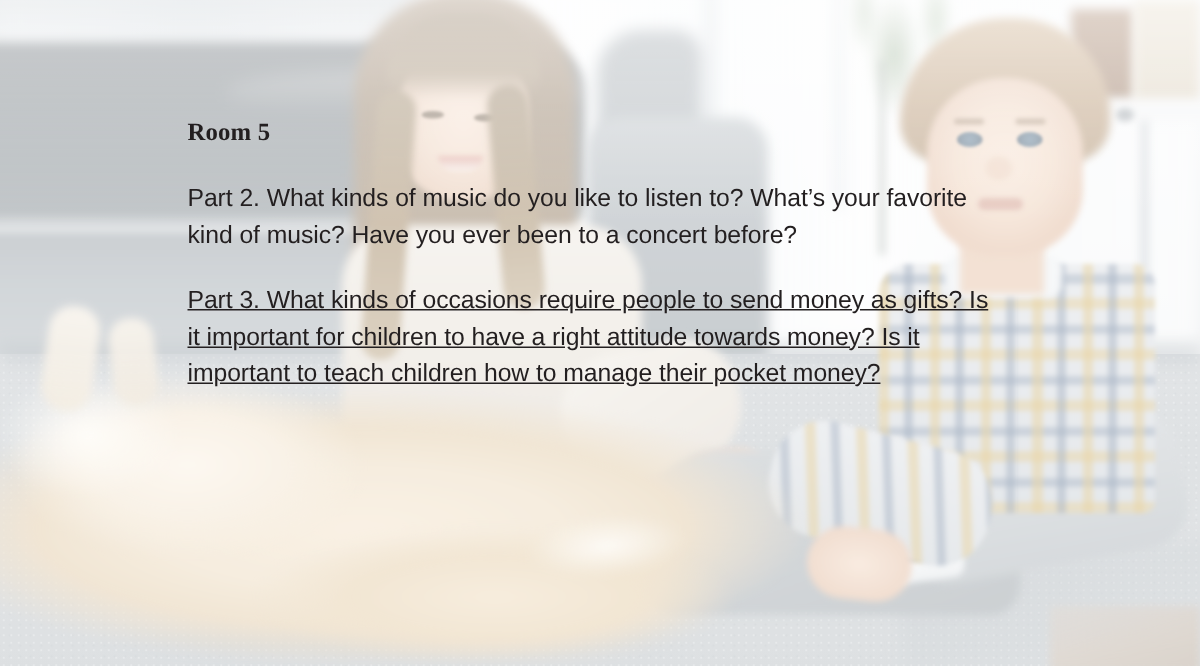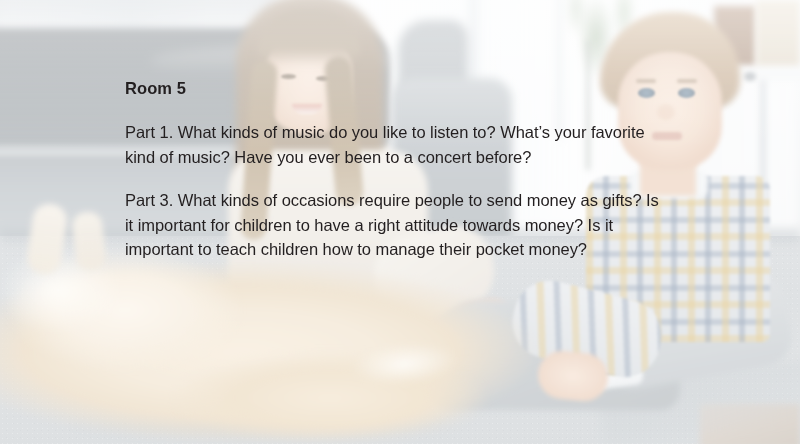--- a/index.html
+++ b/index.html
@@ -540,29 +540,30 @@
     width: 545px;
     color: #231f20;
     z-index: 10;
   }
   .room-title {
     font-size: 16.5px;
     font-weight: bold;
     line-height: 20px;
     letter-spacing: 0.1px;
     margin: 0 0 22px 0;
+    font-family: Liberation Serif, serif;
   }
   .part {
     font-size: 16.5px;
     line-height: 24.5px;
     letter-spacing: -0.05px;
     margin: 0 0 19px 0;
     color: #231f20;
   }
-  .part:last-child { margin-bottom: 0; }
+  .part:last-child { margin-bottom: 0; text-decoration: underline; }
 </style>
 </head>
 <body>
 
 <div id="slide">
 
   <div class="photo">
     <div class="bg-room"></div>
     <div class="window-bright"></div>
     <div class="window-frame-a"></div>
@@ -631,19 +632,19 @@
     <div class="dog-leg-up2"></div>
     <div class="dog-paw-mid"></div>
 
     <div class="wash"></div>
     <div class="wash-top"></div>
   </div>
 
   <div class="text-layer">
     <div class="room-title">Room 5</div>
 
-    <p class="part">Part 1. What kinds of music do you like to listen to? What’s your favorite kind of music? Have you ever been to a concert before?</p>
+    <p class="part">Part 2. What kinds of music do you like to listen to? What’s your favorite kind of music? Have you ever been to a concert before?</p>
 
 
     <p class="part">Part 3. What kinds of occasions require people to send money as gifts? Is it important for children to have a right attitude towards money? Is it important to teach children how to manage their pocket money?</p>
   </div>
 
 </div>
 
 </body></html>

